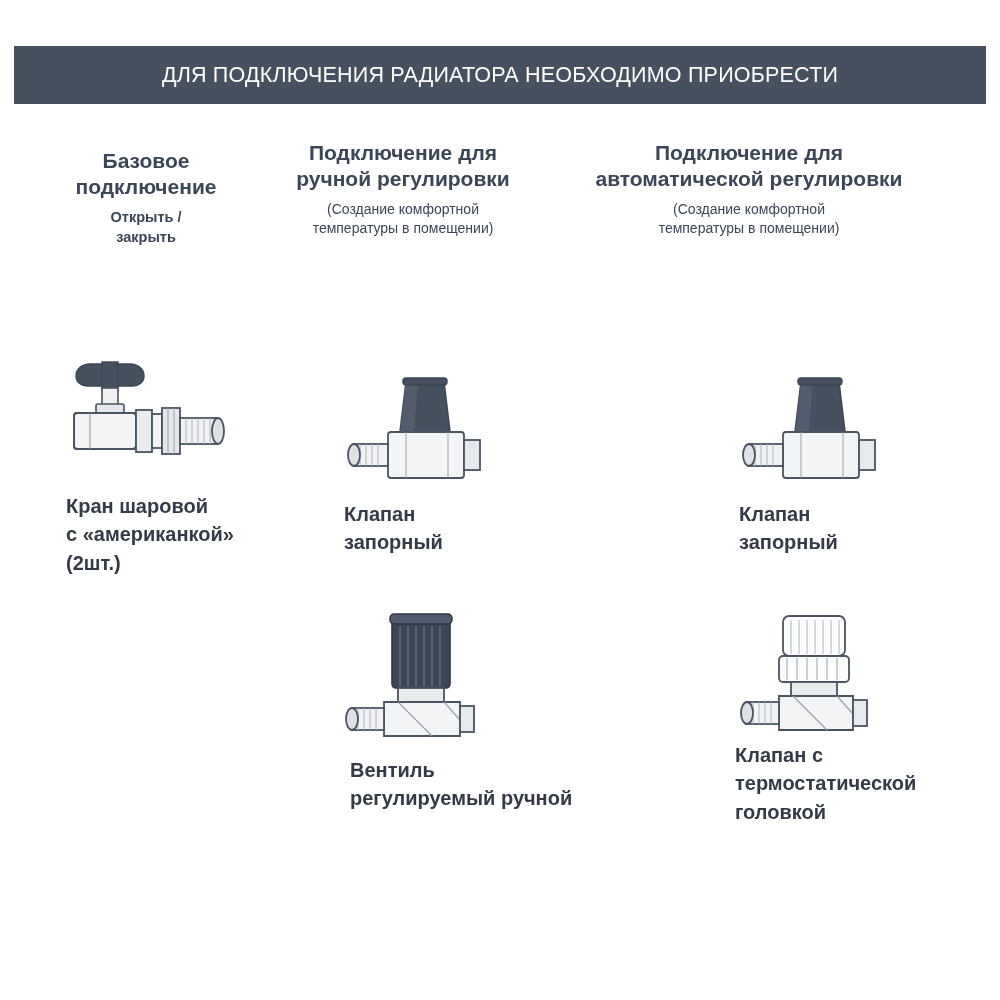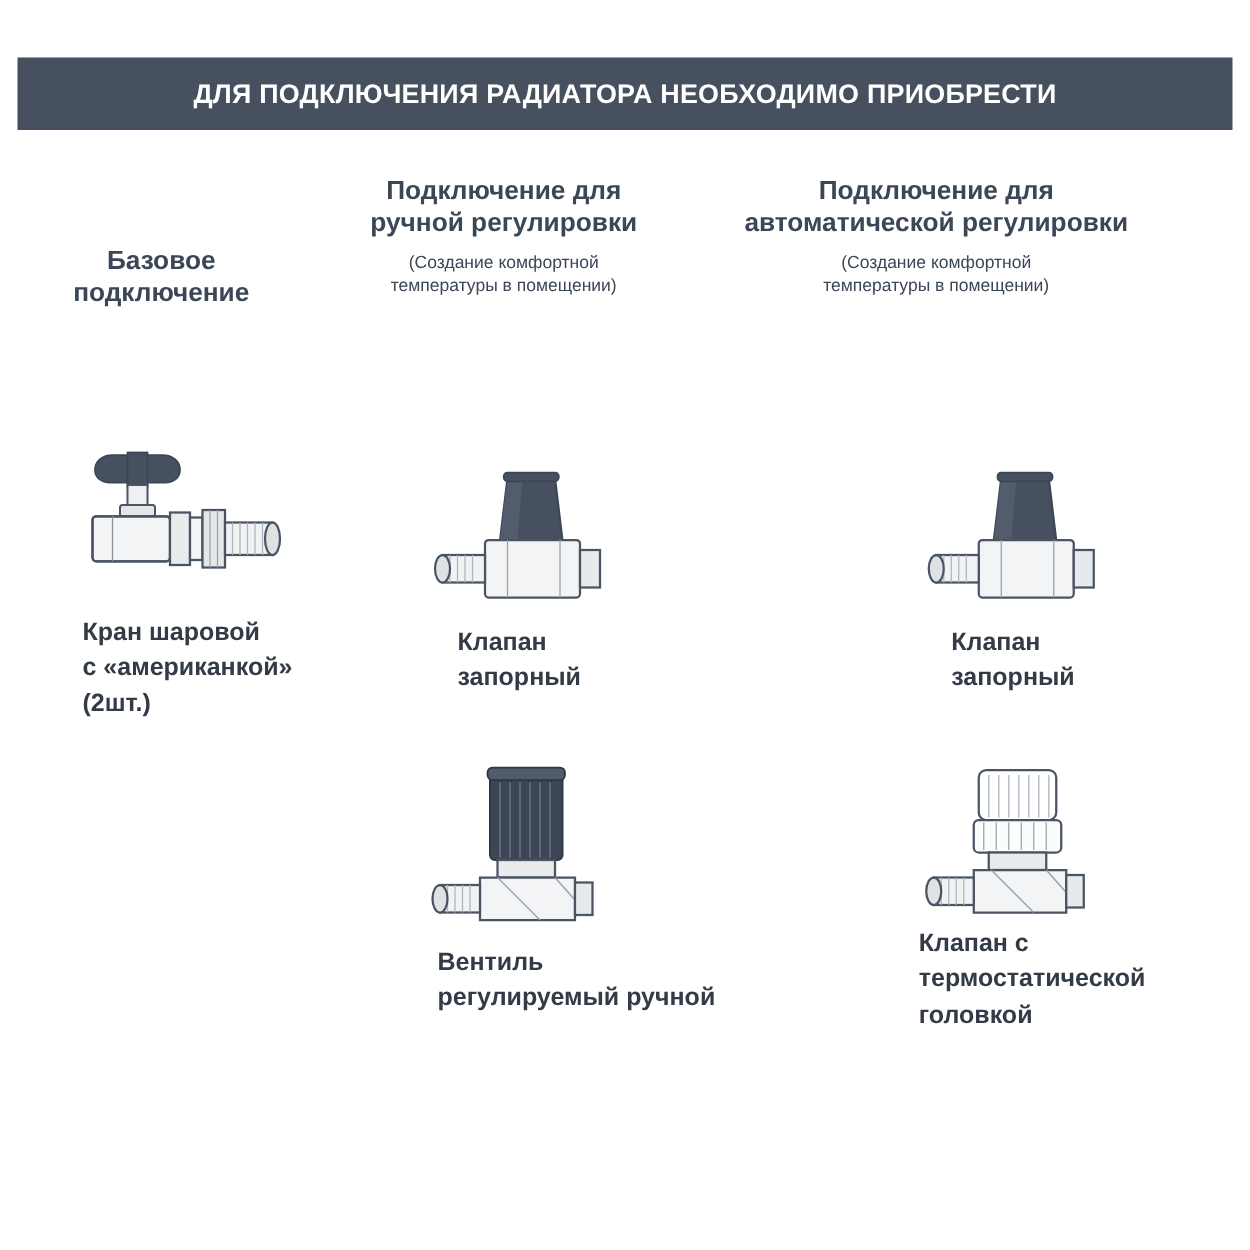--- a/index.html
+++ b/index.html
@@ -24,21 +24,21 @@
     width: 972px;
     height: 58px;
     background: #47505f;
     display: flex;
     align-items: center;
     justify-content: center;
   }
   .banner-title {
     color: #ffffff;
     font-size: 21.5px;
-    font-weight: bold;
+    font-weight: normal;
     letter-spacing: 0.2px;
     text-align: center;
     white-space: nowrap;
   }
 
   
   .columns {
     position: absolute;
     left: 0;
     top: 140px;
@@ -61,21 +61,21 @@
     font-weight: bold;
     line-height: 1.35;
   }
   .col-head .note {
     margin-top: 9px;
     font-size: 14px;
     line-height: 1.35;
     font-weight: normal;
   }
 
-  #col1 { left: 24px;  top: 8px;  width: 210px; margin-top: 48px; }
+  #col1 { left: 41px;  top: 8px;  width: 210px; }
   #col2 { left: 258px; top: 0px;  width: 290px; }
   #col3 { left: 578px; top: 0px;  width: 342px; }
 
   
   .item { position: absolute; }
   .item .caption {
     font-size: 20px;
     font-weight: bold;
     line-height: 1.42;
     color: #333b47;
@@ -83,36 +83,38 @@
   }
   .art { position: absolute; }
 
   #item-ball-valve   { left: 60px;  top: 352px; width: 250px; }
   #item-stop-1       { left: 340px; top: 376px; width: 230px; }
   #item-stop-2       { left: 735px; top: 376px; width: 230px; }
   #item-manual       { left: 340px; top: 608px; width: 250px; }
   #item-thermo       { left: 735px; top: 608px; width: 250px; }
 
   .cap-ball   { position: absolute; left: 6px;  top: 140px; }
-  .cap-stop   { position: absolute; left: 26px; top: 124px; }
+  .cap-stop   { position: absolute; left: 4px; top: 124px; }
   .cap-manual { position: absolute; left: 10px; top: 148px; }
   .cap-thermo { position: absolute; left: 0px;  top: 133px; }
 </style>
 </head>
 <body>
 
 <div class="banner">
   <div class="banner-title">ДЛЯ ПОДКЛЮЧЕНИЯ РАДИАТОРА НЕОБХОДИМО ПРИОБРЕСТИ</div>
 </div>
 
 <div class="columns">
 
   <div class="col-head" id="col1">
     <div class="h" style="white-space:pre-line">Базовое
 подключение</div>
+    <div class="sub" style="white-space:pre-line">Открыть /
+закрыть</div>
   </div>
 
   <div class="col-head" id="col2">
     <div class="h" style="white-space:pre-line">Подключение для
 ручной регулировки</div>
     <div class="note" style="white-space:pre-line">(Создание комфортной
 температуры в помещении)</div>
   </div>
 
   <div class="col-head" id="col3">

